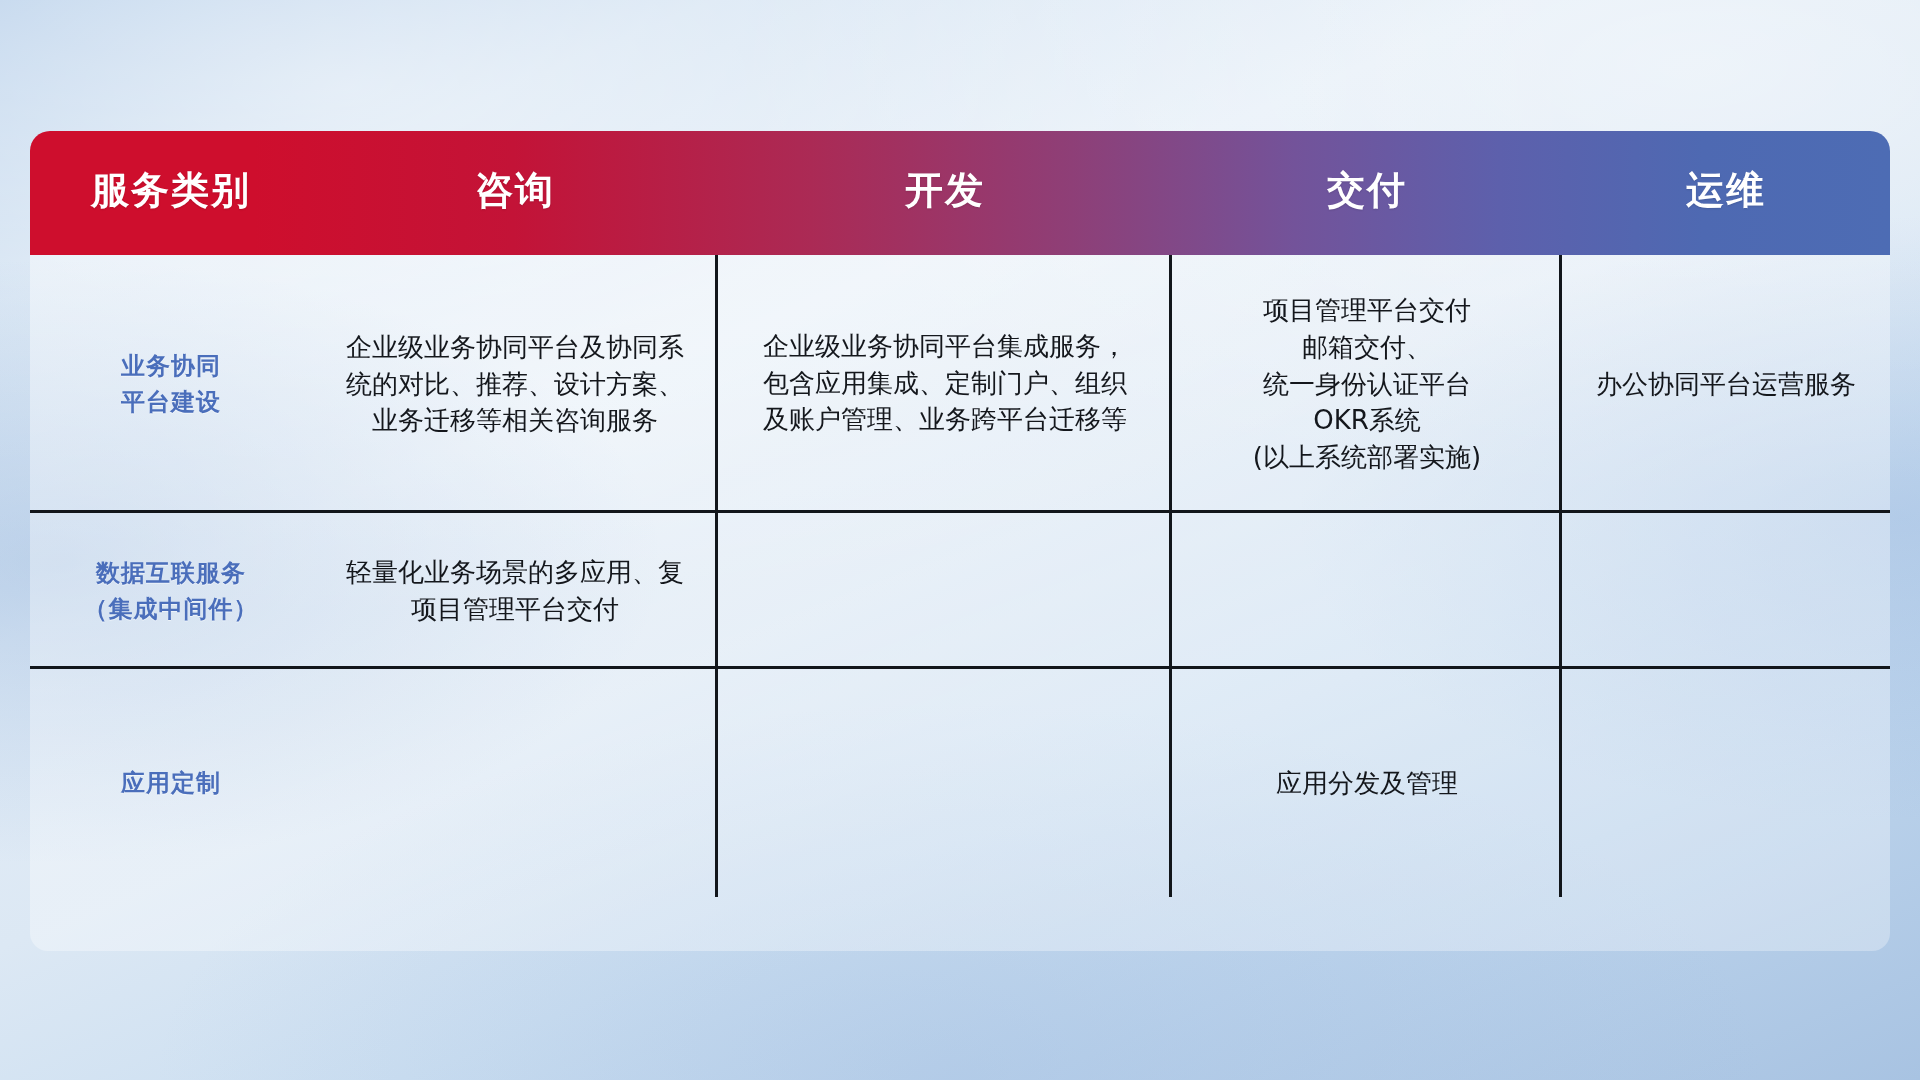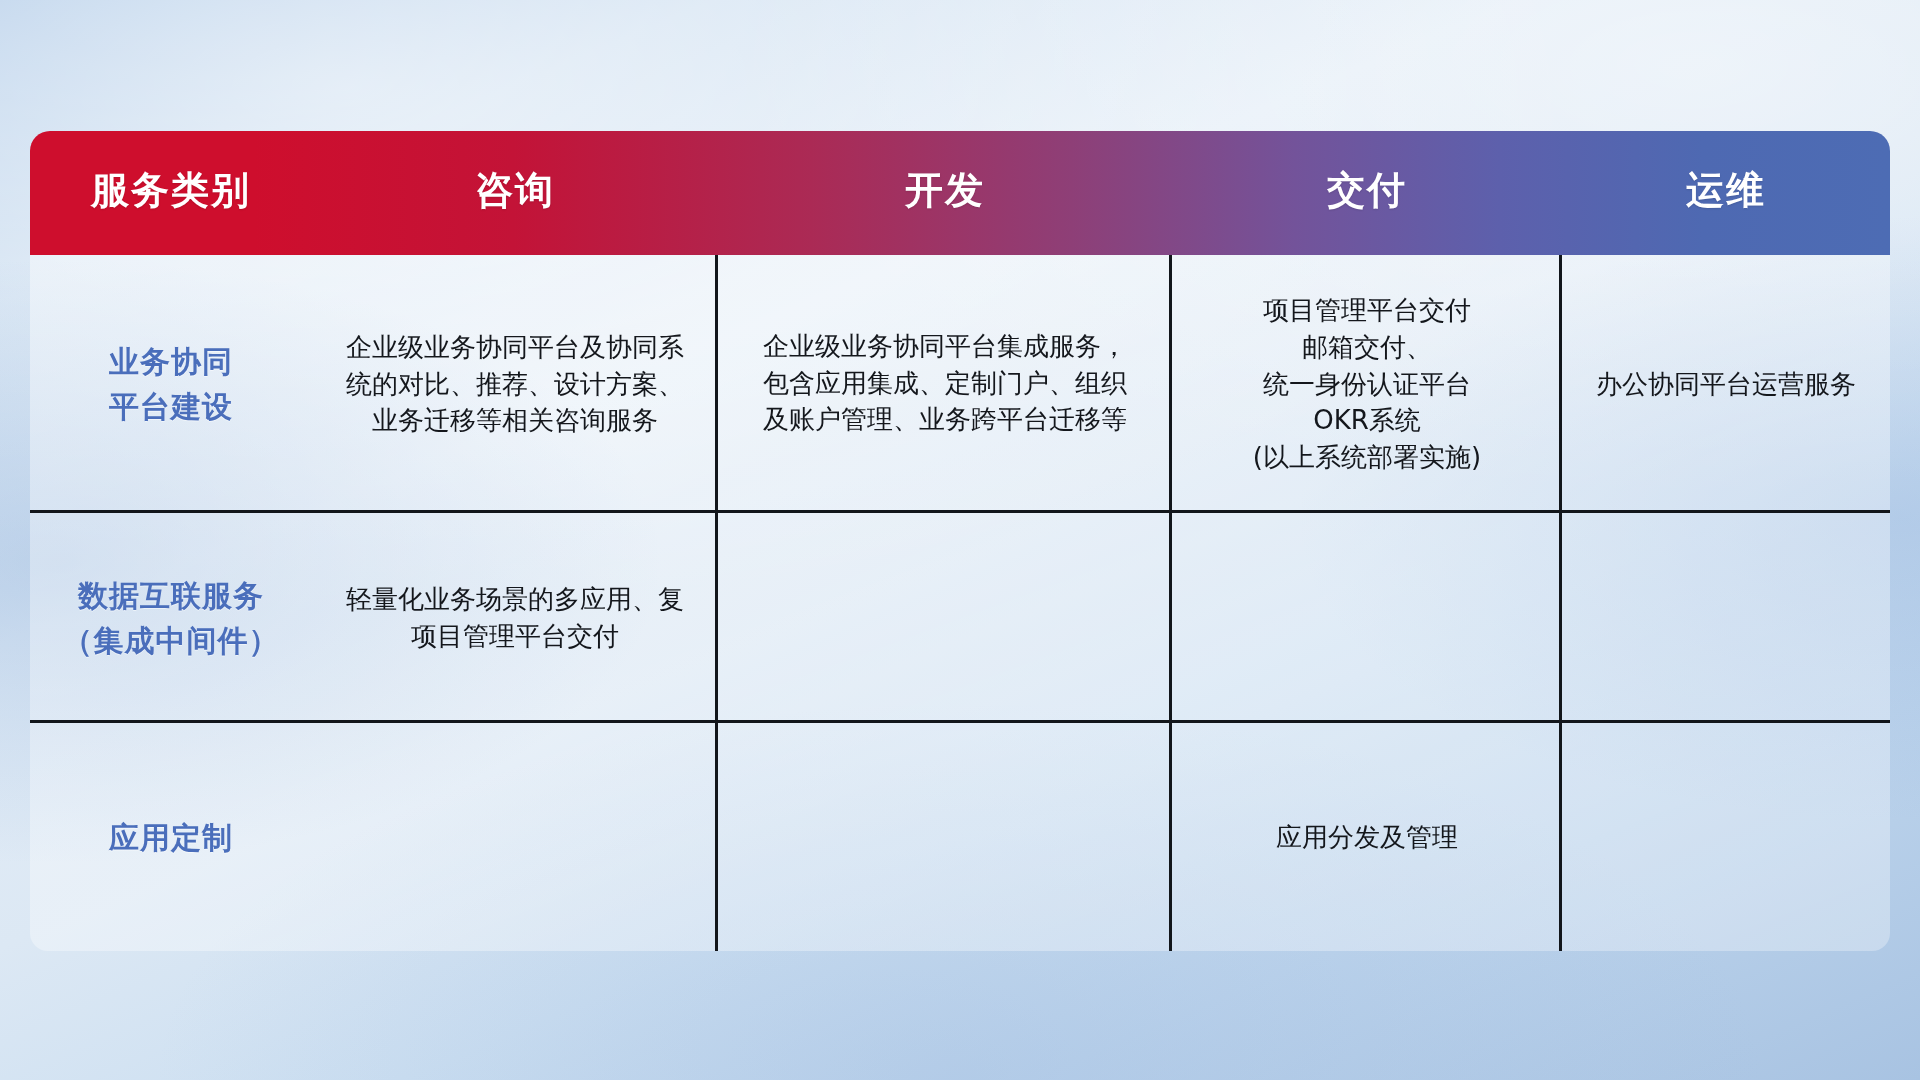--- a/index.html
+++ b/index.html
@@ -57,21 +57,21 @@
   .c3 { width:390px; }
   .c4 { width:328px; }
 
   
   #body-grid {
     position:absolute; left:0; top:124px; width:1860px; height:696px;
     display:flex; flex-direction:column;
   }
   .trow { display:flex; width:1860px; position:relative; }
   .trow.r0 { height:258px; }
-  .trow.r1 { height:210px; }
+  .trow.r1 { height:156px; }
   .trow.r2 { height:228px; }
 
   .trow .hline {
     position:absolute; left:0; right:0; bottom:0; height:3px;
     background:#12161b;
   }
 
   .bcell {
     display:flex; align-items:center; justify-content:center;
     text-align:center;
@@ -82,21 +82,21 @@
     line-height:1.42;
   }
   .bcell .vline {
     position:absolute; right:0; top:0; bottom:0; width:3px;
     background:#12161b;
   }
 
   .cat {
     color:#4a6ebb;
     font-weight:bold;
-    font-size:30px;
+    font-size:24px;
     line-height:1.5;
     letter-spacing:1px;
     text-shadow:0 1px 0 rgba(255,255,255,0.5);
   }
   .cell-text { white-space:pre-line; }
 </style>
 </head>
 <body>
 
 <div id="bg-tint"></div>

